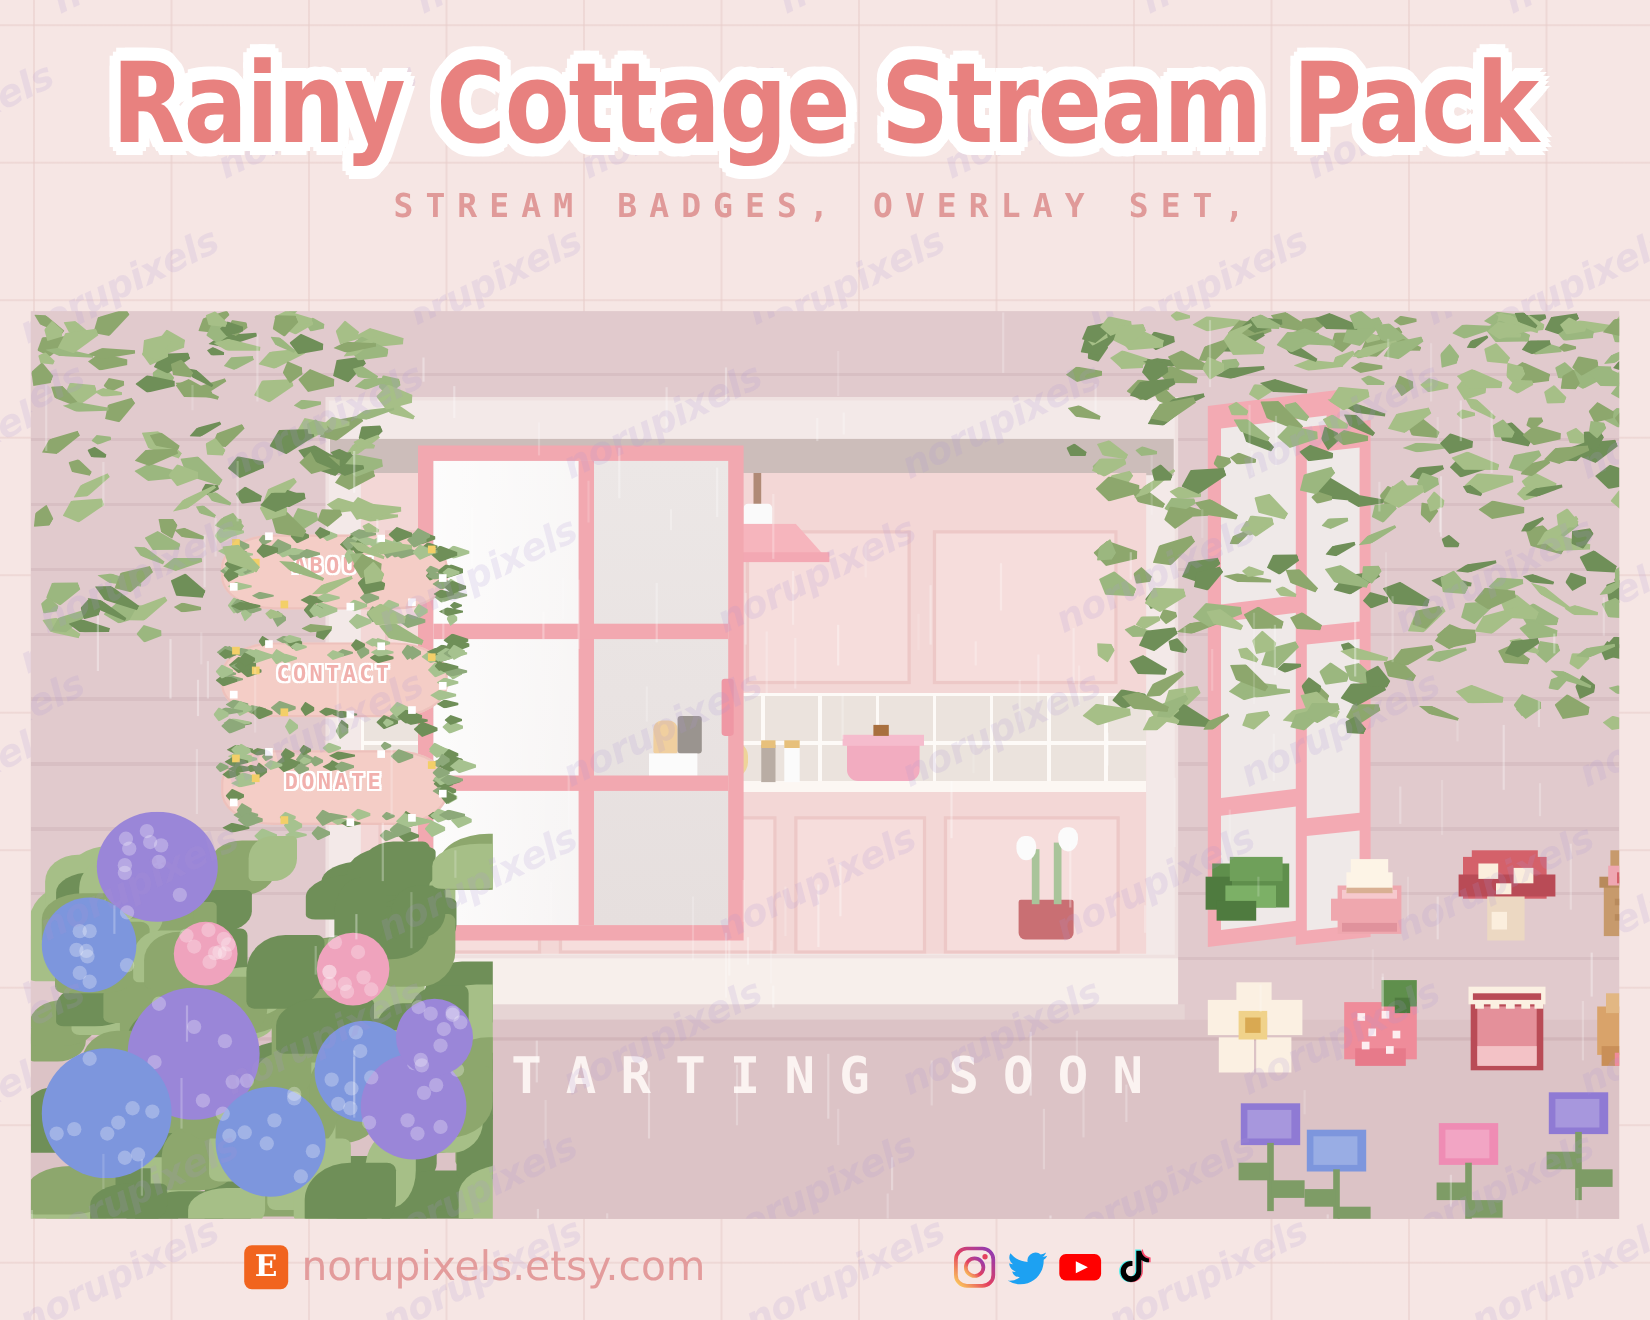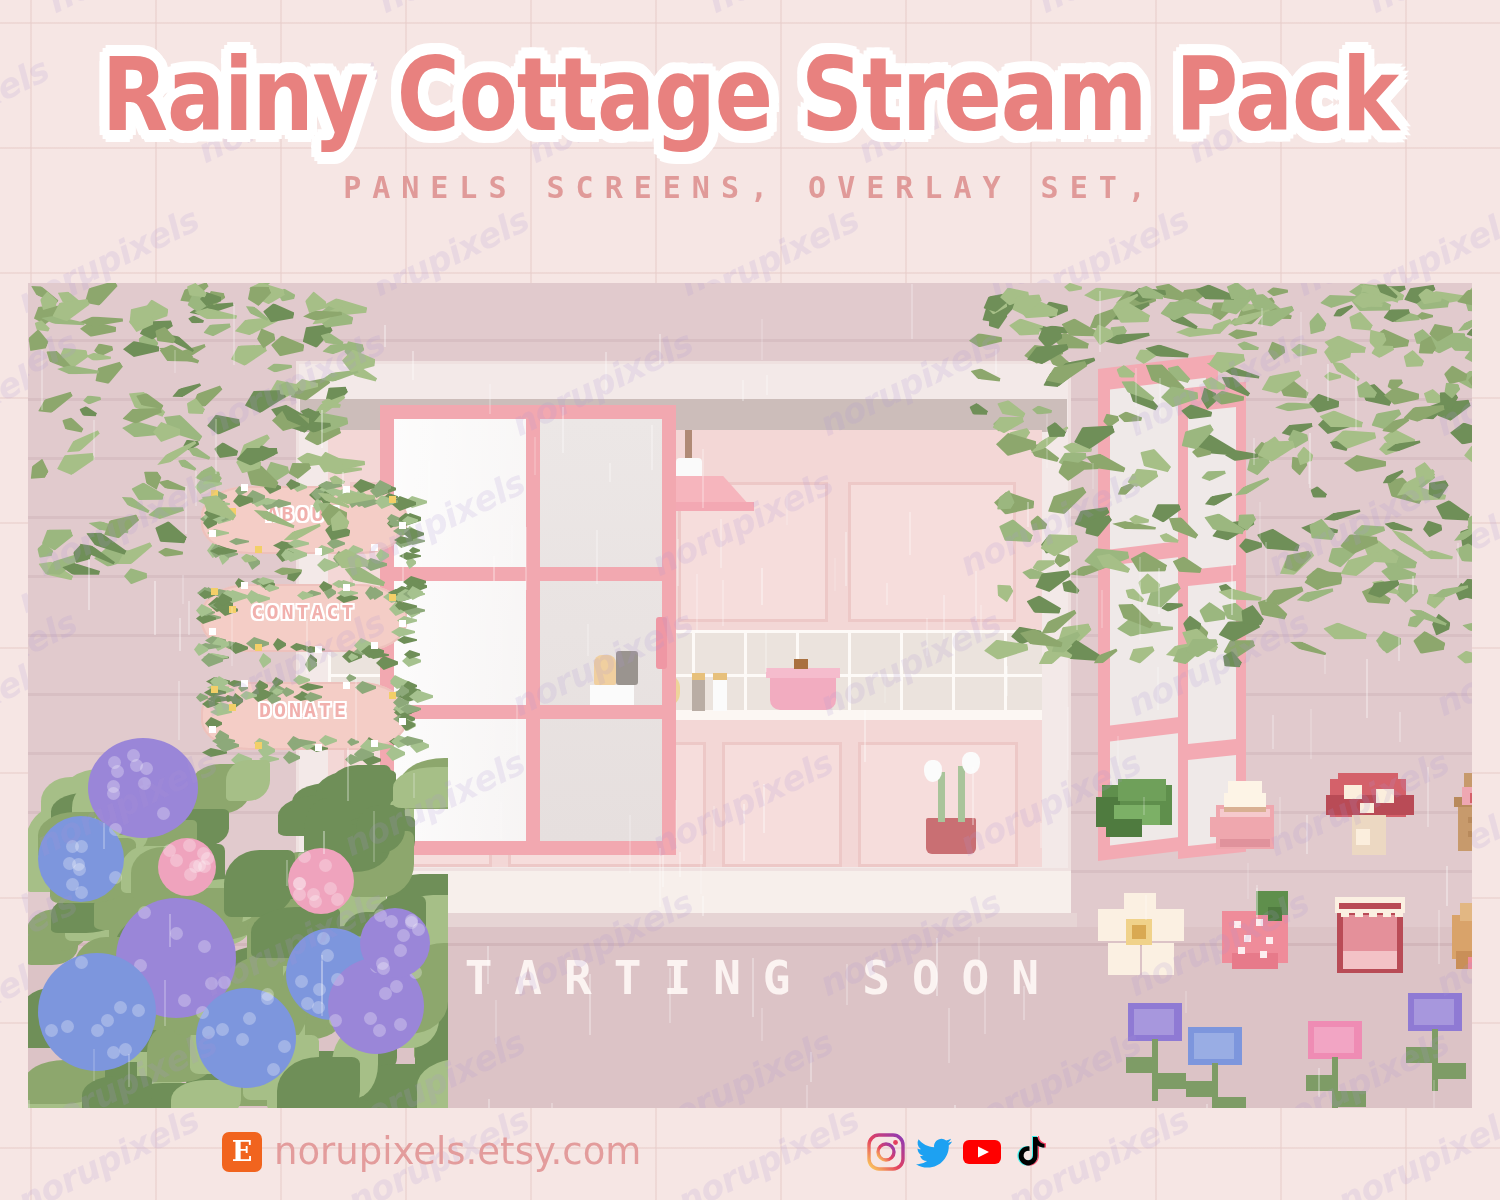--- a/index.html
+++ b/index.html
@@ -300,21 +300,21 @@
       <div class="wm" style="left: 1180px; top: 990px;">norupixels</div>
       <div class="wm" style="left: 10px; top: 1140px;">norupixels</div>
       <div class="wm" style="left: 340px; top: 1140px;">norupixels</div>
       <div class="wm" style="left: 670px; top: 1140px;">norupixels</div>
       <div class="wm" style="left: 1000px; top: 1140px;">norupixels</div>
       <div class="wm" style="left: 1330px; top: 1140px;">norupixels</div>
     </div>
 
   <div id="header">
     <div id="title">Rainy Cottage Stream Pack</div>
-    <div class="subtitle" id="sub1">PANELS SCREENS, OVERLAY SET,</div>
+    <div class="subtitle" id="sub1">STREAM BADGES, OVERLAY SET,</div>
   </div>
 
   <div id="scene">
     <div class="wall"></div>
 
     <div id="win-outer"></div>
     <div id="win-head-shade"></div>
 
     <div id="kitchen">
       <div class="cab-top"></div>

